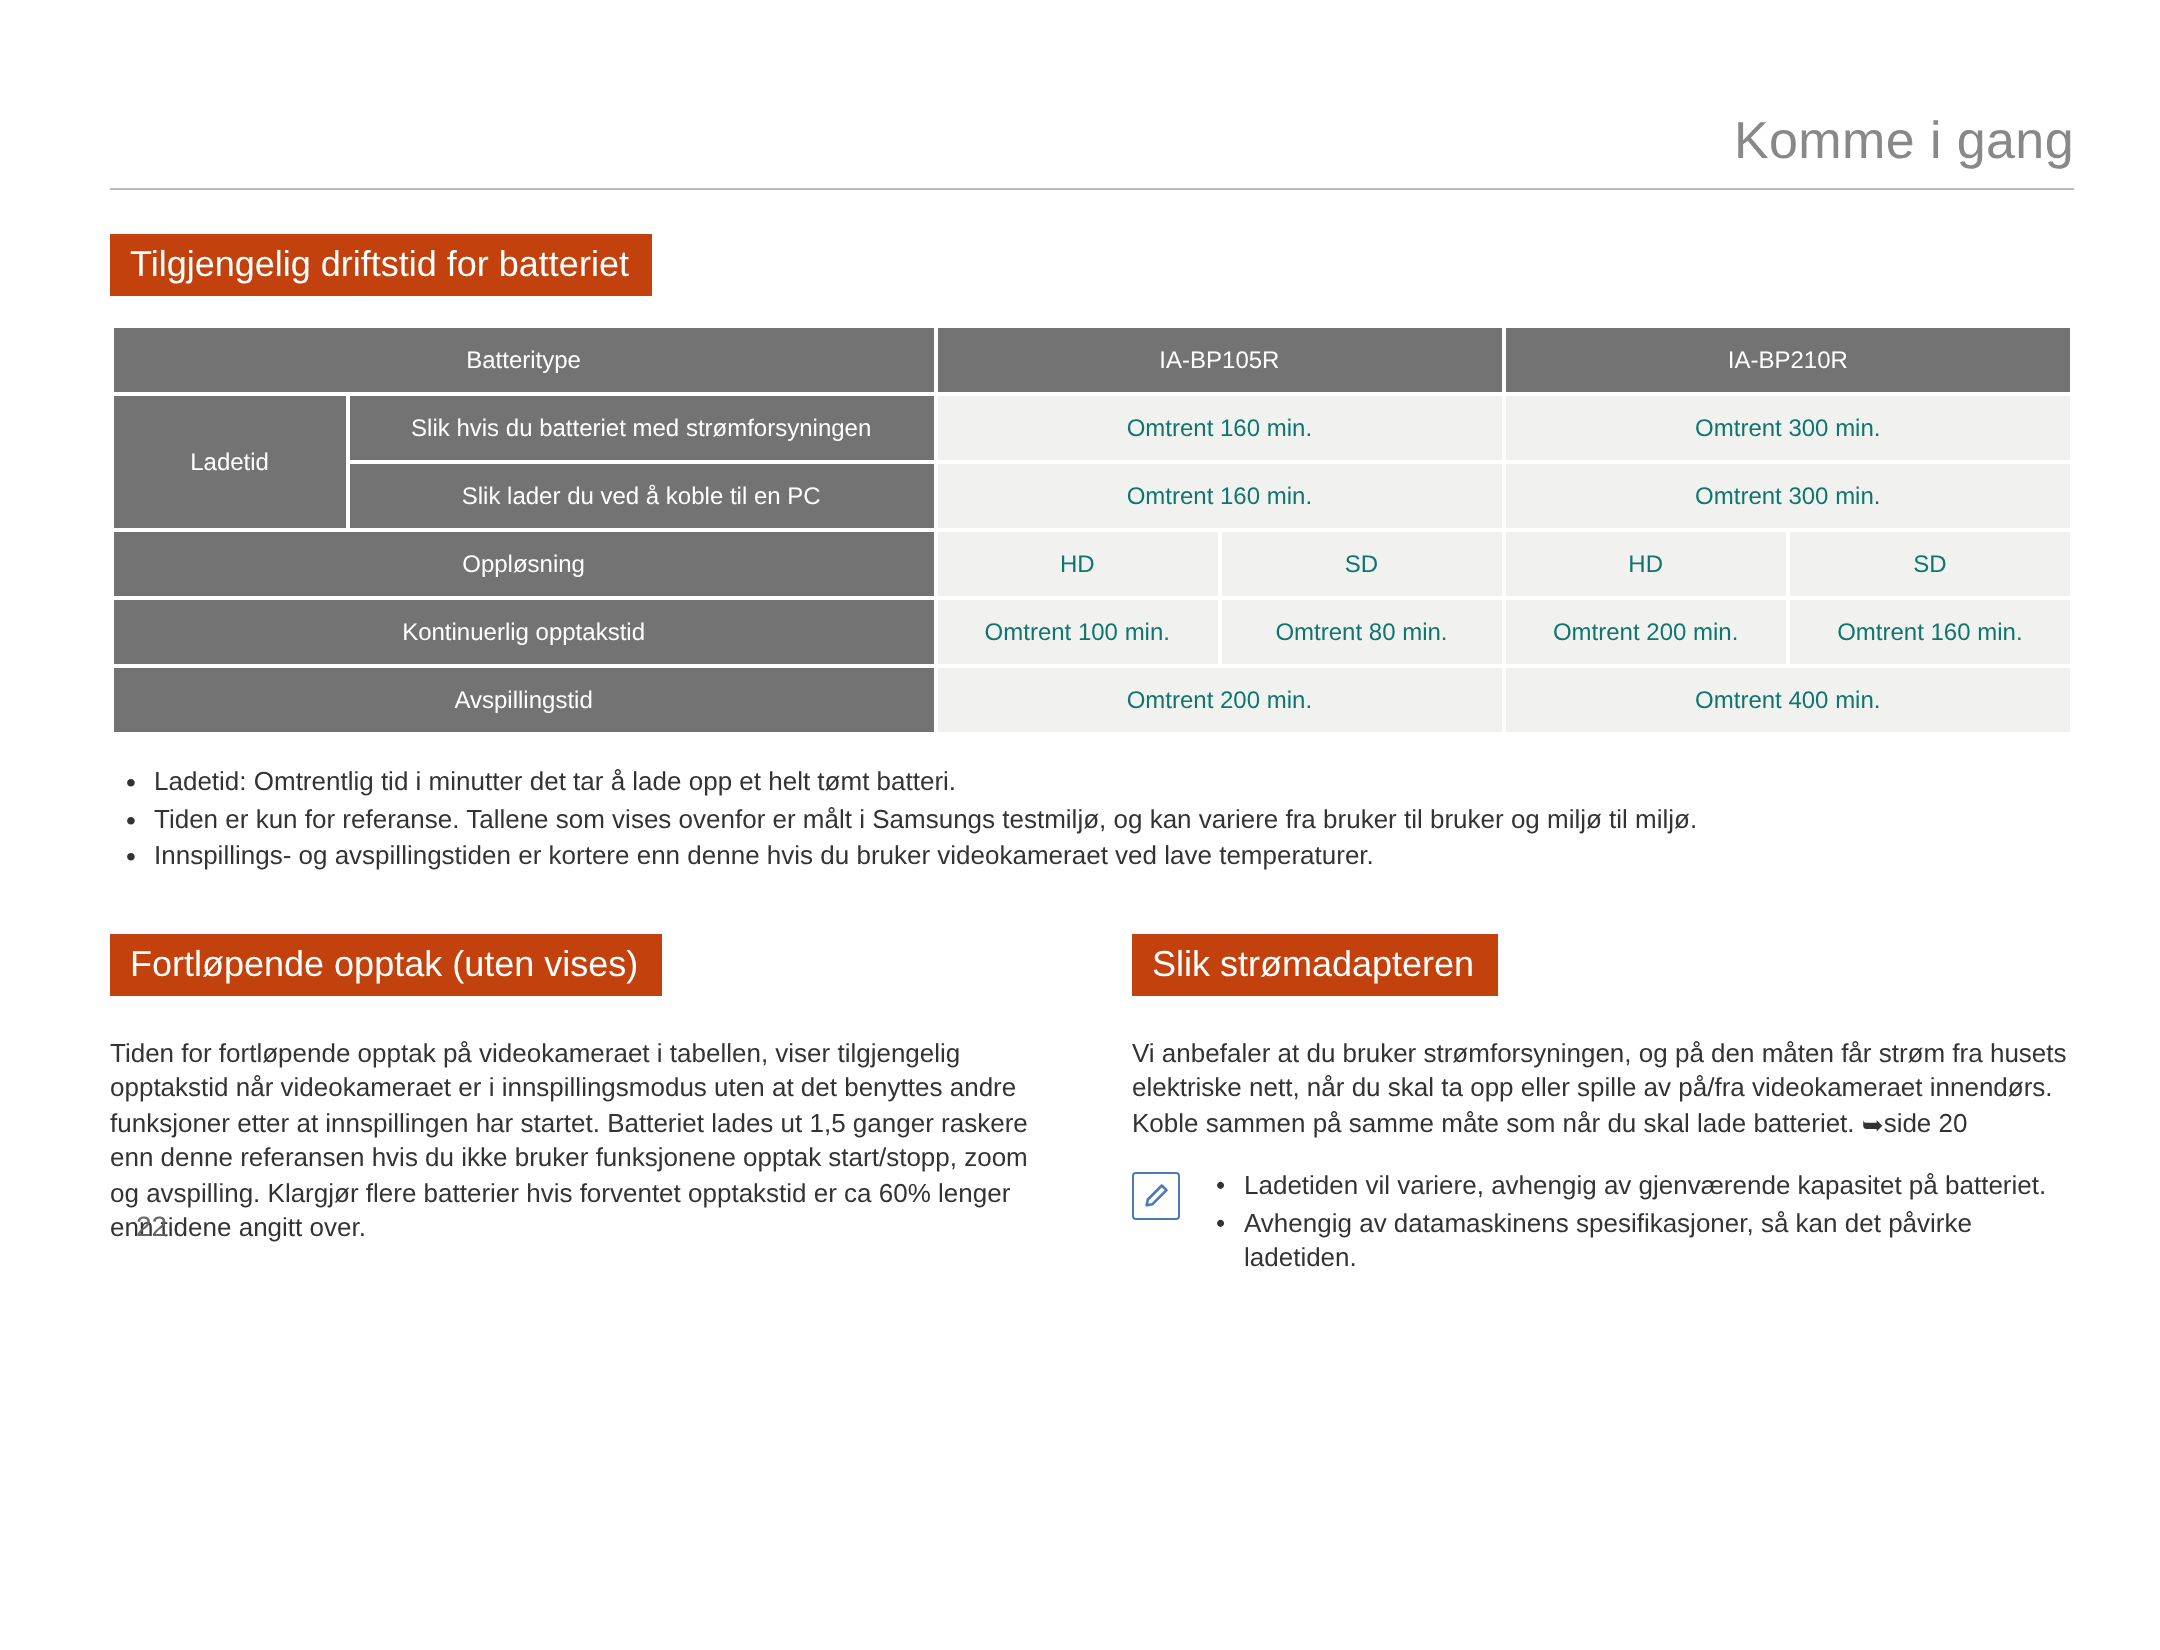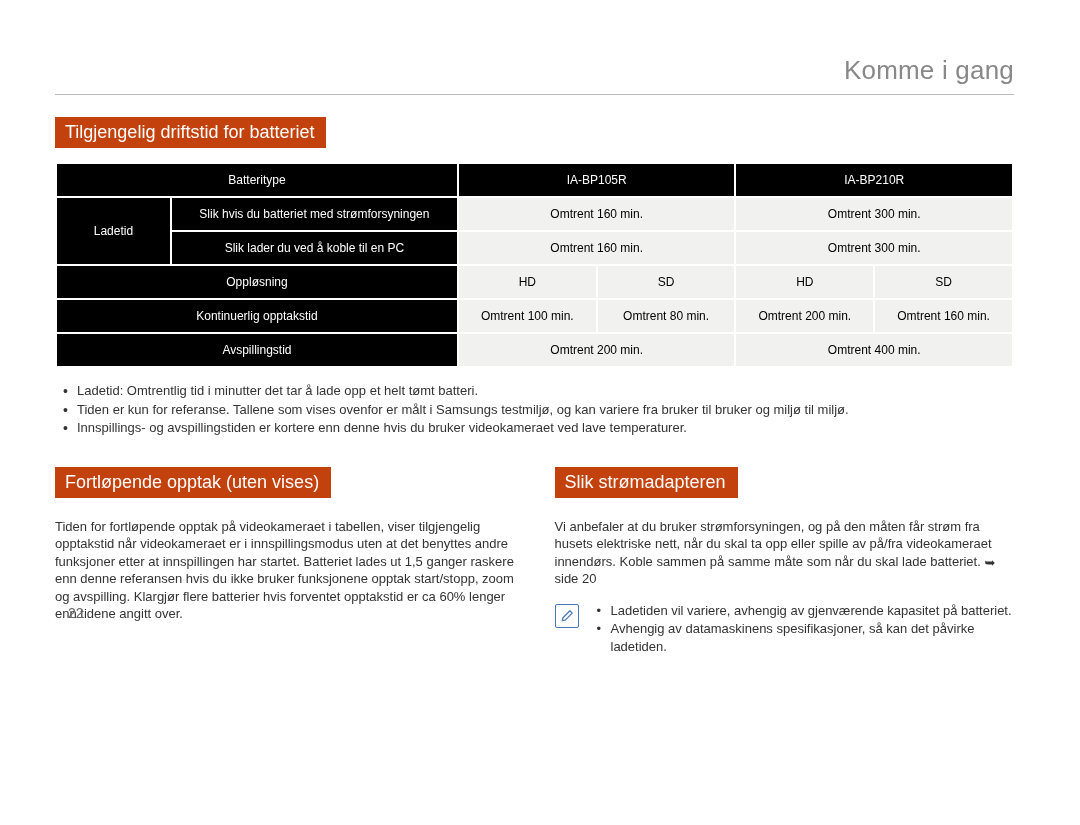--- a/index.html
+++ b/index.html
@@ -10,21 +10,21 @@
     background: #fff;
     font-family: Arial, Helvetica, sans-serif;
     color: #333;
     font-size: 13px;
   }
   .page {
     position: relative;
     width: 1080px;
     height: 651px;
     box-sizing: border-box;
-    padding: 55px 66px 0 55px;
+    padding: 55px 43px 0 55px;
   }
   .header-title {
     text-align: right;
     font-size: 26px;
     color: #888;
     font-weight: 300;
     letter-spacing: 0.2px;
     padding-bottom: 8px;
   }
   .hr {
@@ -46,26 +46,26 @@
     margin-bottom: 14px;
   }
   table.batt td, table.batt th {
     border: 2px solid #fff;
     text-align: center;
     padding: 9px 6px;
     font-size: 12px;
     font-weight: normal;
   }
   table.batt .hcell {
-    background: #000000;
+    background: #737373;
     color: #fff;
   }
   table.batt .dcell {
     background: #f1f1f0;
-    color: #000000;
+    color: #0f766e;
   }
   ul.notes {
     margin: 0 0 30px 0;
     padding-left: 22px;
     list-style: none;
   }
   ul.notes > li {
     position: relative;
     line-height: 1.35;
     padding-left: 0px;

